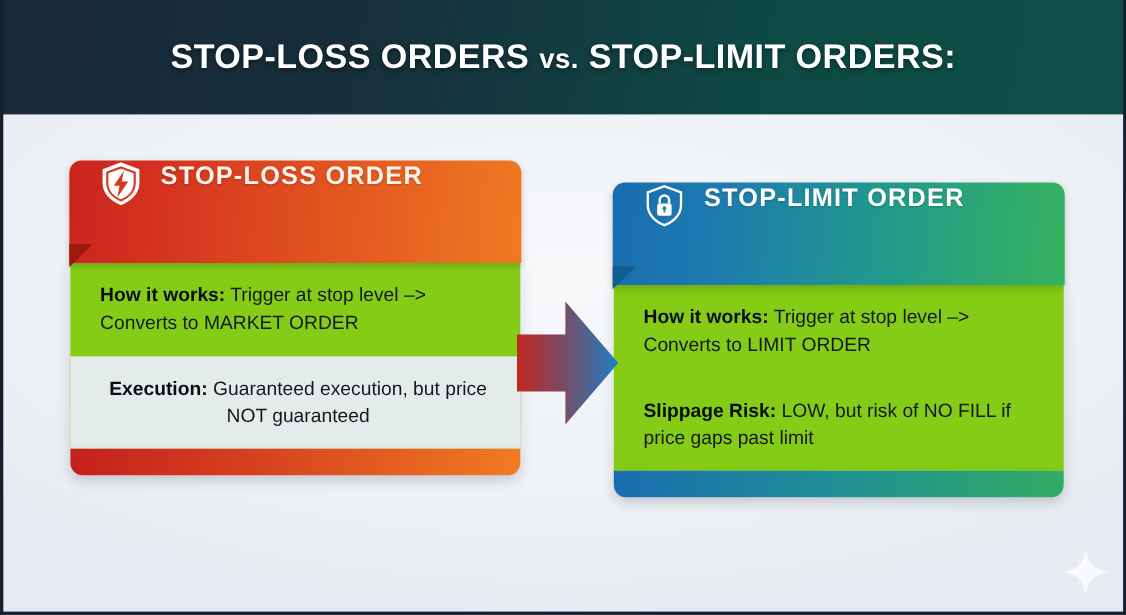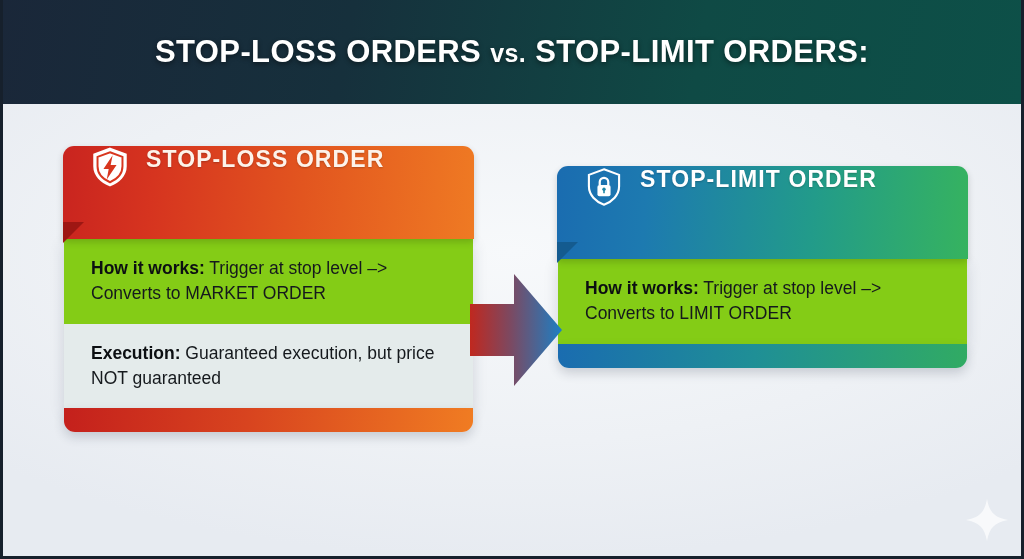--- a/index.html
+++ b/index.html
@@ -123,21 +123,21 @@
     background:#84cc16;
     box-shadow:0 5px 13px rgba(40,50,70,.17);
   }
   .row {
     padding:17px 22px 18px 27px;
     font-size:17.5px;
     line-height:1.42;
     color:#15191d;
     min-height:84px;
   }
-  .row.alt { background:#e4ebeb; }
+  .row.alt { background:#e4ebeb;text-align:center; }
   .row b { font-weight:bold; color:#0c0f12; }
 
   .card-footer {
     width:409px;
     margin-left:1px;
     height:24px;
     border-radius:0 0 11px 11px;
     box-shadow:0 5px 11px rgba(40,50,70,.20);
   }
   .card.left .card-footer {
@@ -216,20 +216,23 @@
           <rect x="30.8" y="35.5" width="2.4" height="6" fill="#1f86a5"></rect>
         </svg>
       </div>
       <div class="card-title">STOP-LIMIT ORDER</div>
       <div class="ribbon-fold"></div>
     </div>
 
     <div class="card-body">
       <div class="row">
         <b>How it works:</b><span> Trigger at stop level –&gt; Converts to LIMIT ORDER</span>
+      </div>
+      <div class="row">
+        <b>Slippage Risk:</b><span> LOW, but risk of NO FILL if price gaps past limit</span>
       </div>
     </div>
 
     <div class="card-footer"></div>
   </div>
 
   <div class="arrow">
     <svg width="92" height="112" viewBox="0 0 92 112" aria-hidden="true">
       <defs>
         <linearGradient id="arrowGrad" x1="0" y1="0" x2="1" y2="0">

